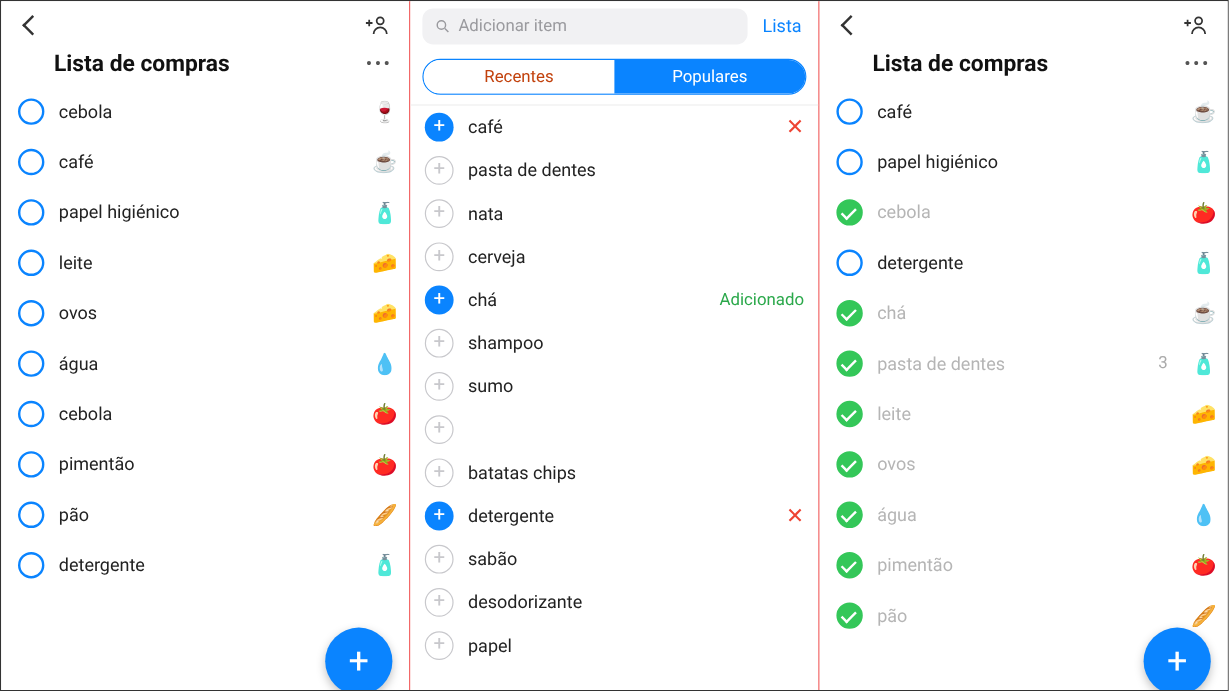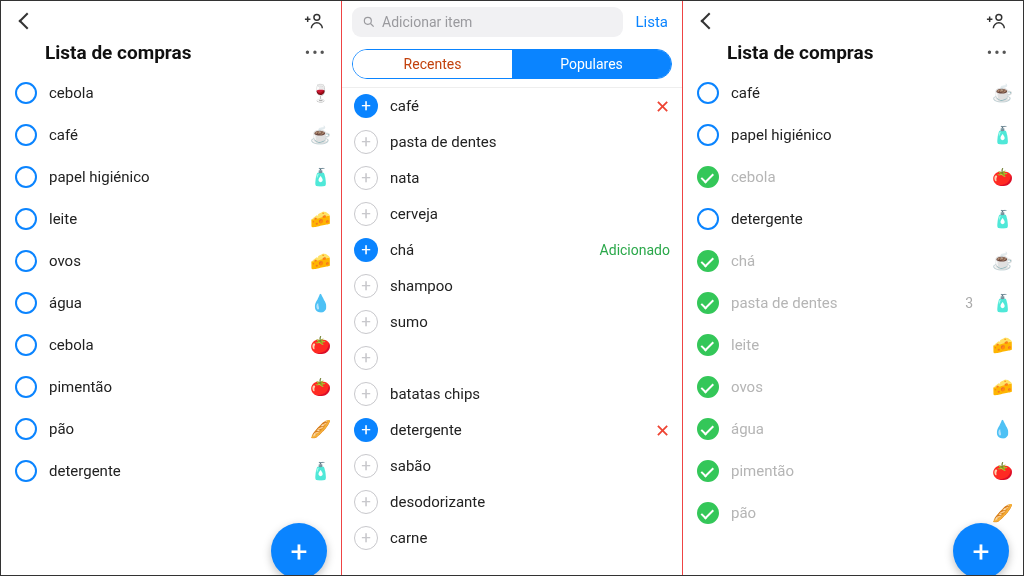--- a/index.html
+++ b/index.html
@@ -368,21 +368,21 @@
         <div class="srow">
           <div class="sbtn gray">
             <span>+</span>
           </div>
           <div class="slabel">desodorizante</div>
         </div>
         <div class="srow">
           <div class="sbtn gray">
             <span>+</span>
           </div>
-          <div class="slabel">carne</div>
+          <div class="slabel">papel</div>
         </div>
       </div>
   </div>
 
   <div class="panel">
     <div class="topbar">
       <div class="icon-btn chev-left"></div>
       <div class="icon-btn">
         <svg width="22" height="22" viewBox="0 0 24 24" fill="none" stroke="#333" stroke-width="1.6">
           <circle cx="14" cy="8" r="3.2"></circle>

